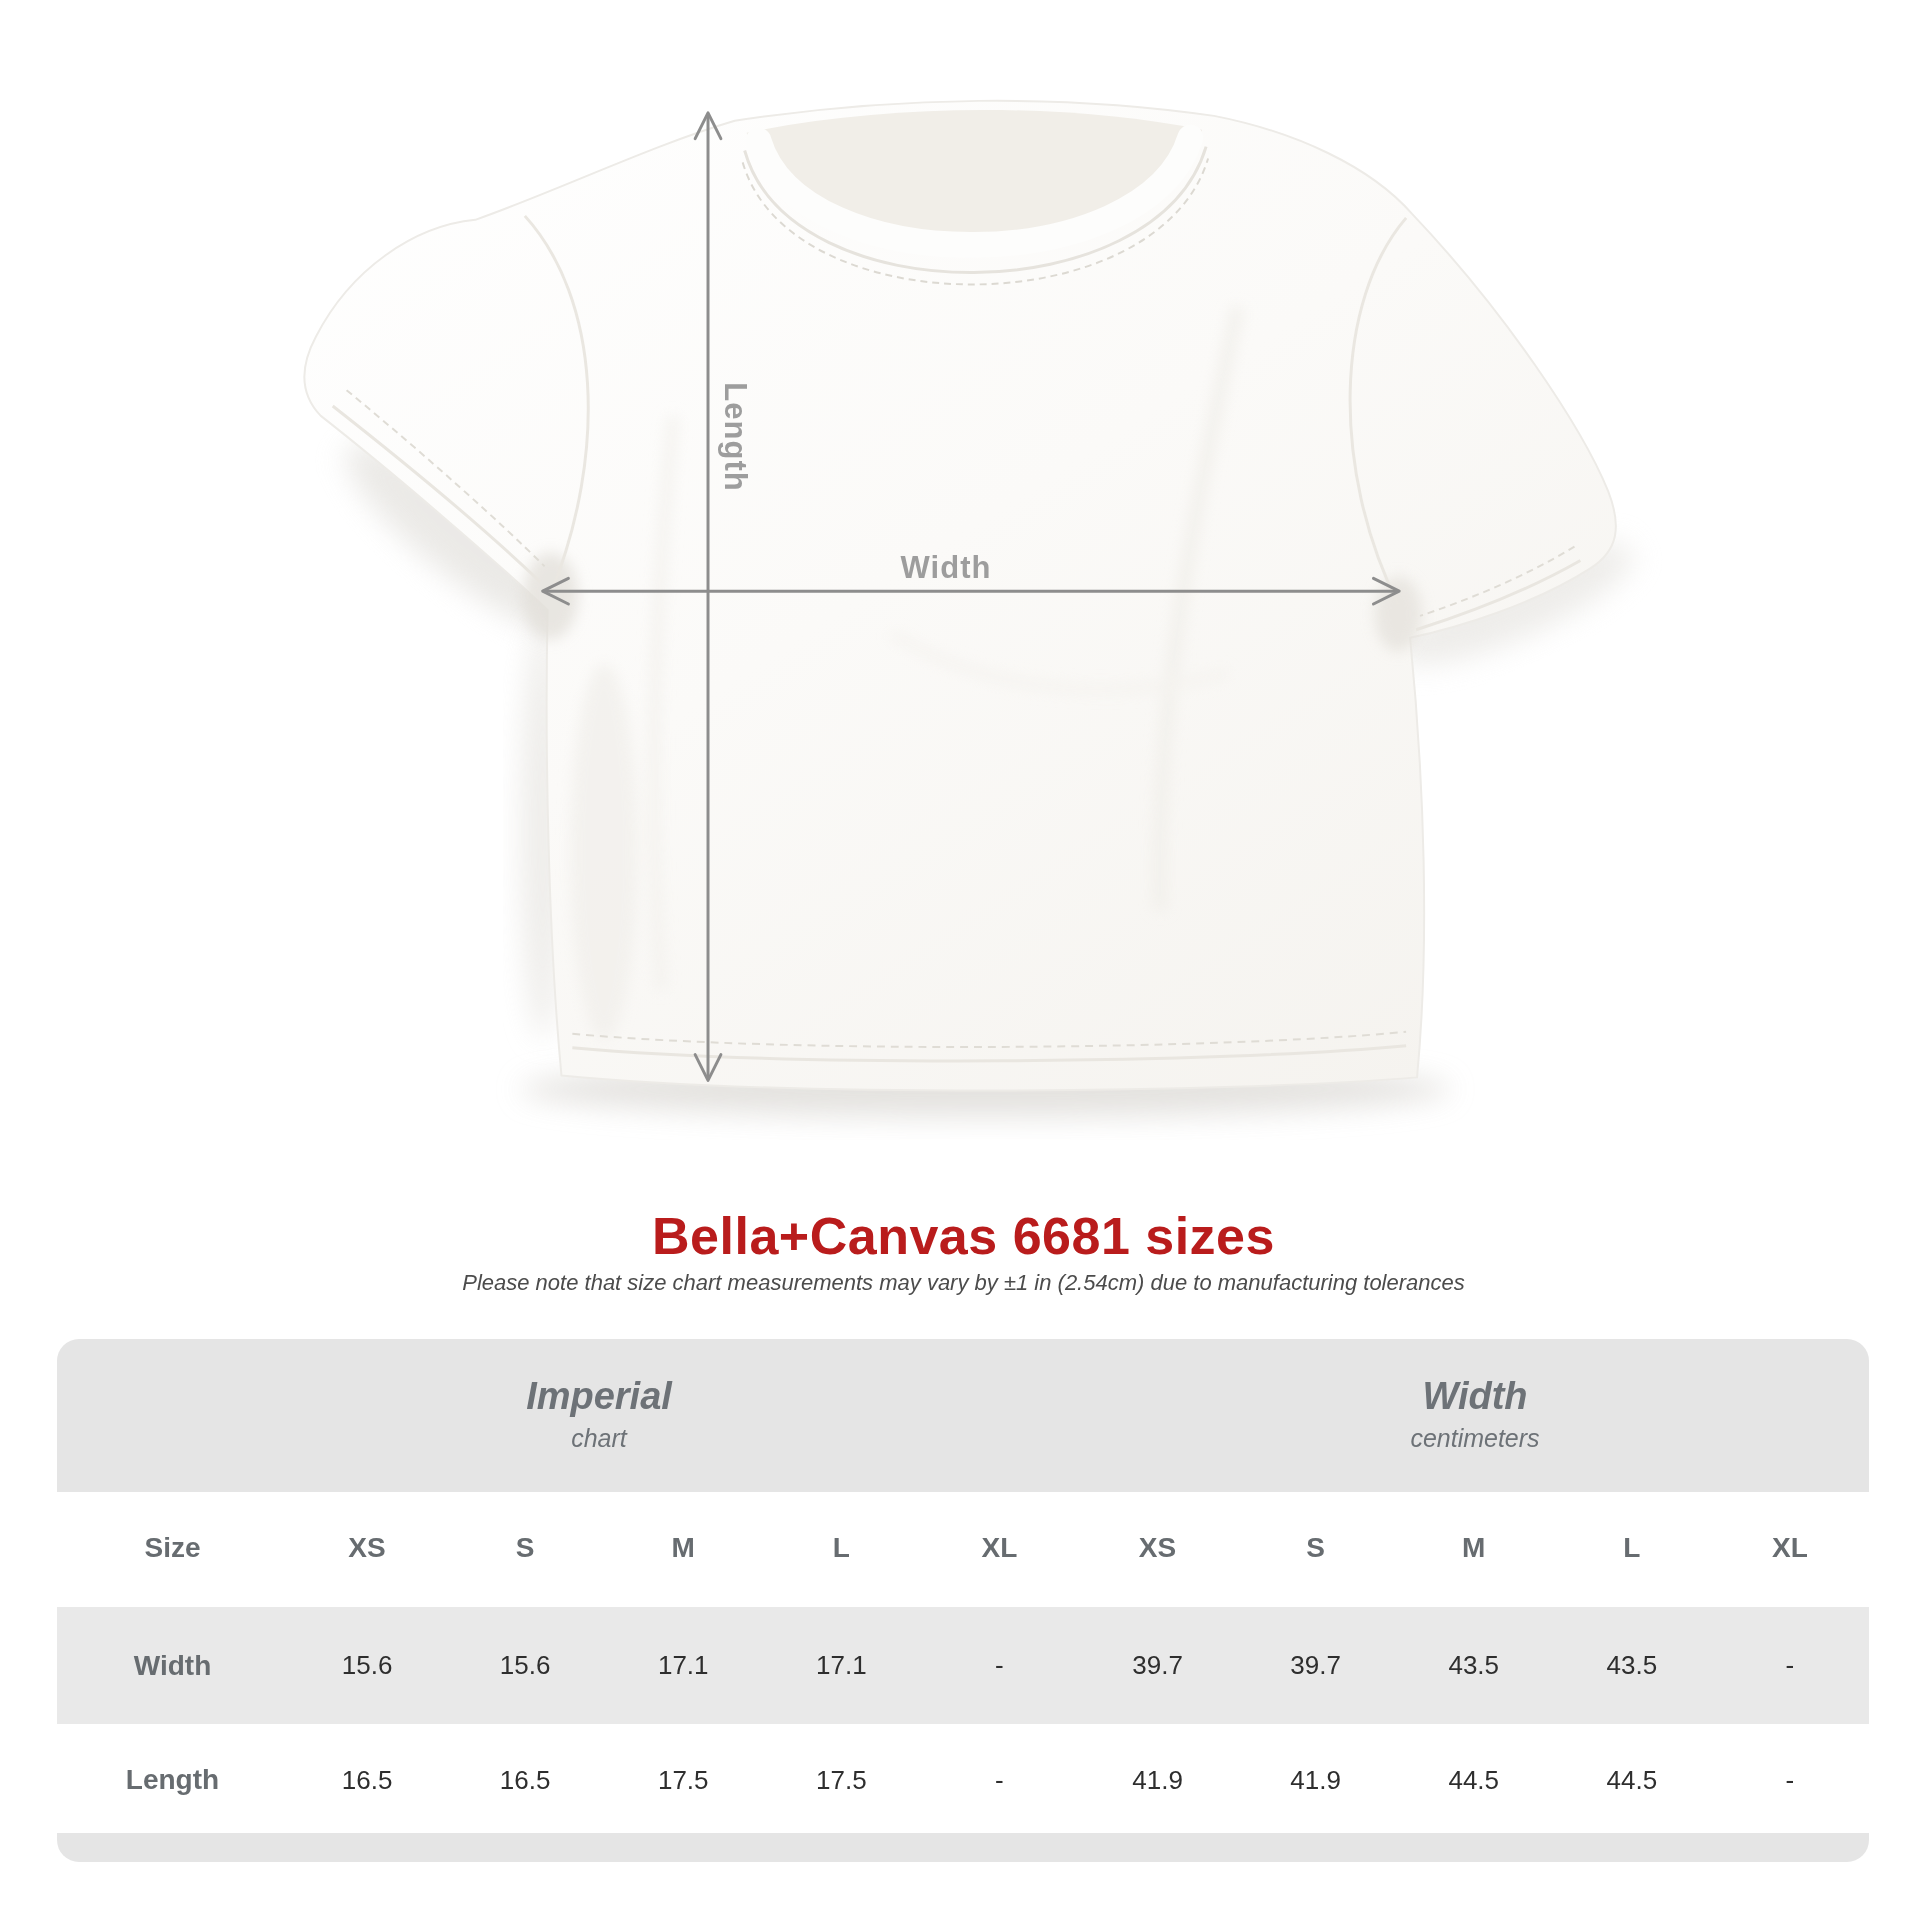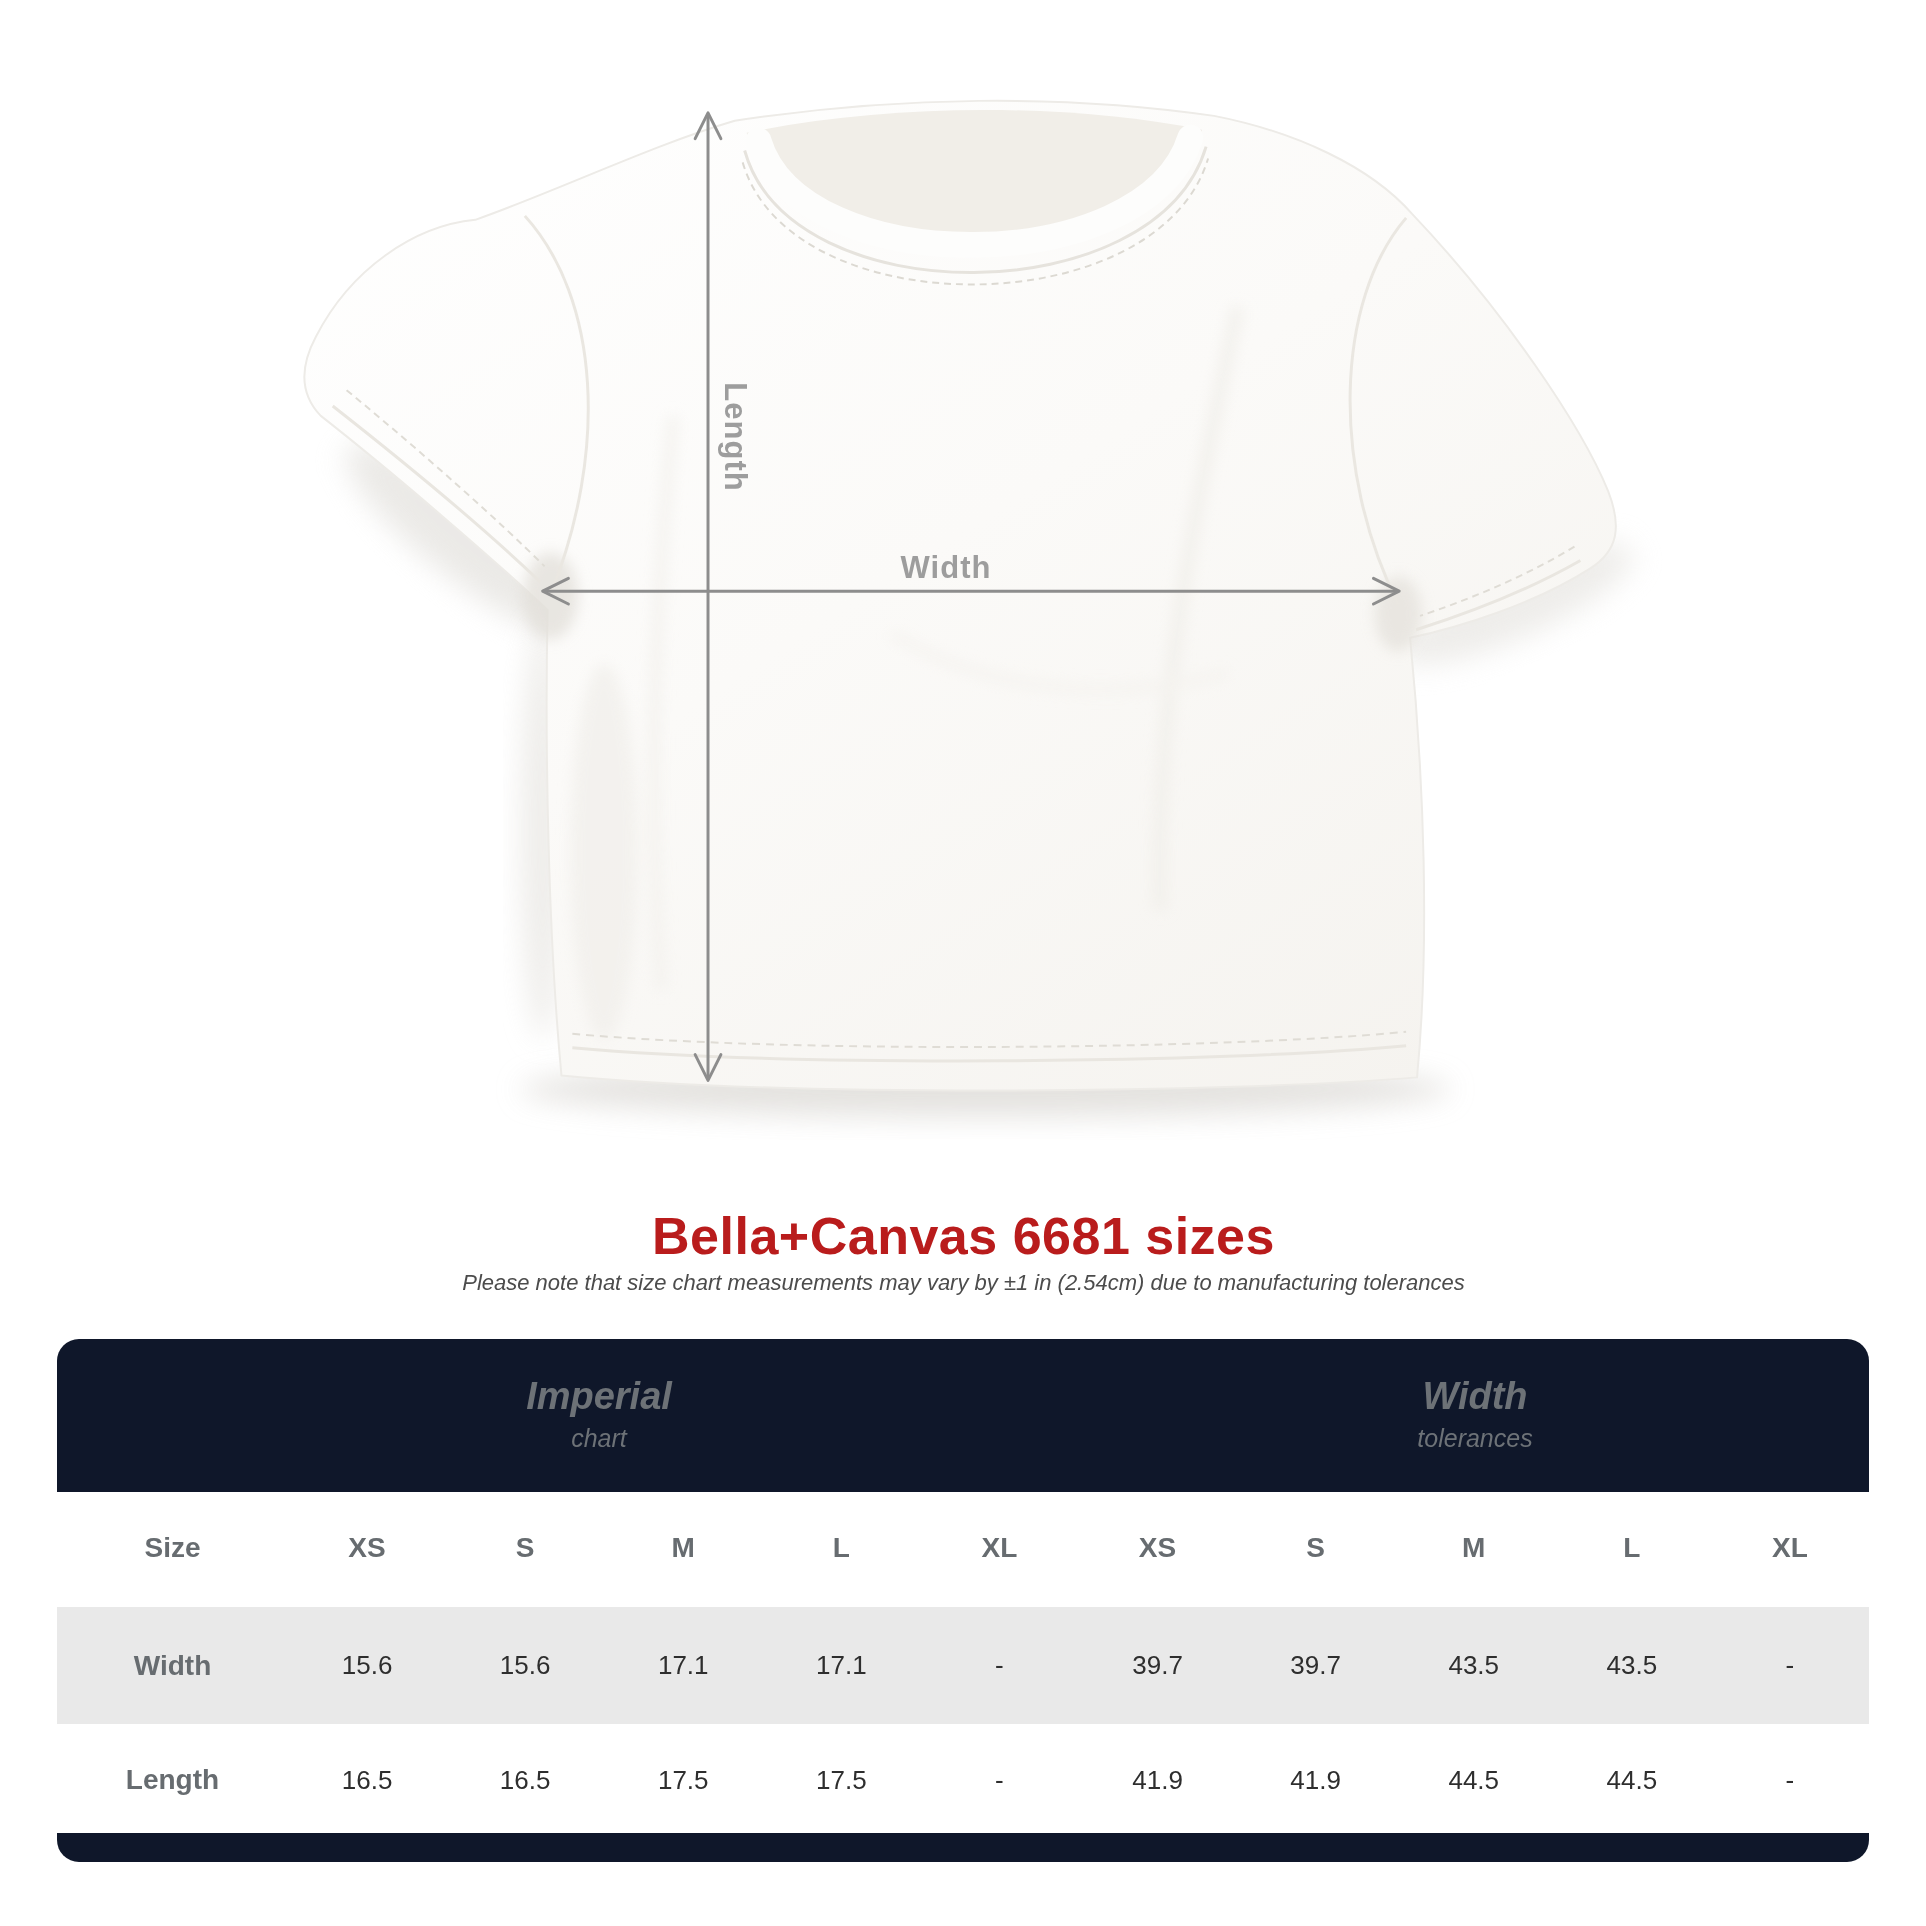--- a/index.html
+++ b/index.html
@@ -17,21 +17,21 @@
   .page-title{
     position:absolute;left:0;top:1206px;width:100%;text-align:center;
     font-size:52px;font-weight:bold;color:#b91c1c;letter-spacing:0.5px;
   }
   .page-note{
     position:absolute;left:0;top:1270px;width:100%;text-align:center;
     font-size:22px;font-style:italic;color:#4c4c4c;
   }
   .size-table{
     position:absolute;left:57px;top:1339px;width:1812px;height:523px;
-    background:#0f172a;border-radius:22px;overflow:hidden;
+    background:#e5e5e5;border-radius:22px;overflow:hidden;
   }
   .unit-header{position:relative;height:153px;}
   .unit-group{position:absolute;top:34px;transform:translateX(-50%);text-align:center;color:#6d7277;}
   .unit-group.imperial{left:542px;}
   .unit-group.metric{left:1418px;}
   .unit-name{font-size:38px;font-weight:bold;font-style:italic;line-height:46px;}
   .unit-sub{font-size:25px;font-style:italic;line-height:34px;margin-top:2px;}
   .t-row{
     display:grid;grid-template-columns:231px repeat(10,1fr);
     align-items:stretch;
@@ -136,21 +136,21 @@
 
   <div class="size-table">
 
     <div class="unit-header">
       <div class="unit-group imperial">
         <div class="unit-name">Imperial</div>
         <div class="unit-sub">chart</div>
       </div>
       <div class="unit-group metric">
         <div class="unit-name">Width</div>
-        <div class="unit-sub">tolerances</div>
+        <div class="unit-sub">centimeters</div>
       </div>
     </div>
 
     <div class="t-row row-sizes">
       <div class="cell head">Size</div>
       <div class="cell head">XS</div>
       <div class="cell head">S</div>
       <div class="cell head">M</div>
       <div class="cell head">L</div>
       <div class="cell head">XL</div>

